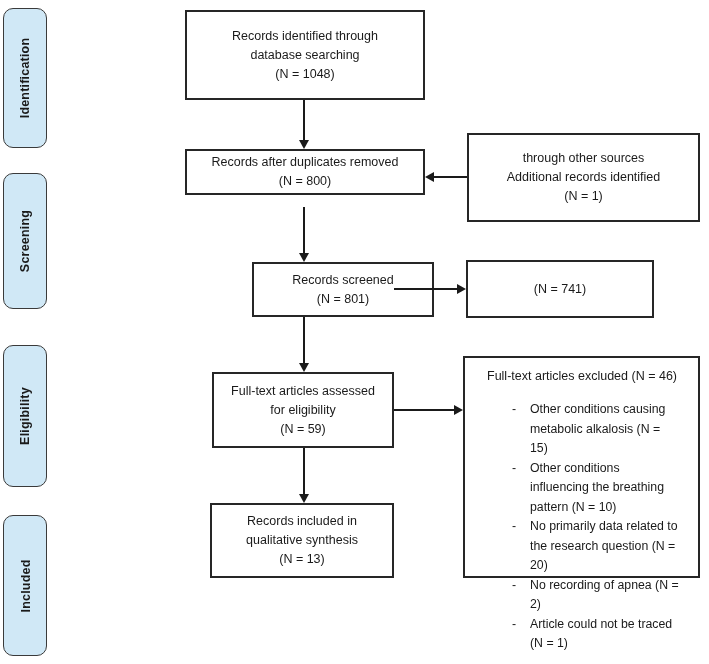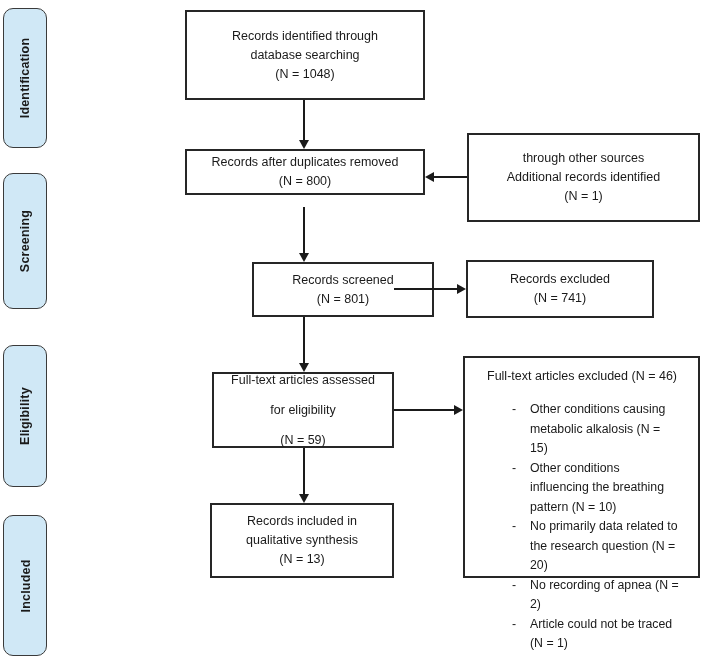--- a/index.html
+++ b/index.html
@@ -119,40 +119,39 @@
   <div class="box" style="left:185px; top:149px; width:240px; height:46px;">
     <span>Records after duplicates removed</span>
     <span>(N = 800)</span>
   </div>
 
   <div class="box" style="left:212px; top:262px; width:182px; height:55px;margin-left:40px;">
     <span>Records screened</span>
     <span>(N = 801)</span>
   </div>
 
-  <div class="box" style="left:212px; top:372px; width:182px; height:76px;gap:11px;">
+  <div class="box" style="left:212px; top:372px; width:182px; height:76px;">
     <span>Full-text articles assessed</span>
     <span>for eligibility</span>
     <span>(N = 59)</span>
   </div>
 
   <div class="box" style="left:210px; top:503px; width:184px; height:75px;">
     <span>Records included in</span>
     <span>qualitative synthesis</span>
     <span>(N = 13)</span>
   </div>
 
   <div class="box" style="left:467px; top:133px; width:233px; height:89px;">
     <span>through other sources</span>
     <span>Additional records identified</span>
     <span>(N = 1)</span>
   </div>
 
   <div class="box" style="left:466px; top:260px; width:188px; height:58px;">
-    <span>Records excluded</span>
     <span>(N = 741)</span>
   </div>
 
   <div class="box listbox" style="left:463px; top:356px; width:237px; height:222px;">
     <div class="list-title">Full-text articles excluded (N = 46)</div>
     <div class="reasons">
       <div class="reason">
         <span class="dash">-</span>
         <span class="txt">Other conditions causing metabolic alkalosis (N = 15)</span>
       </div>

